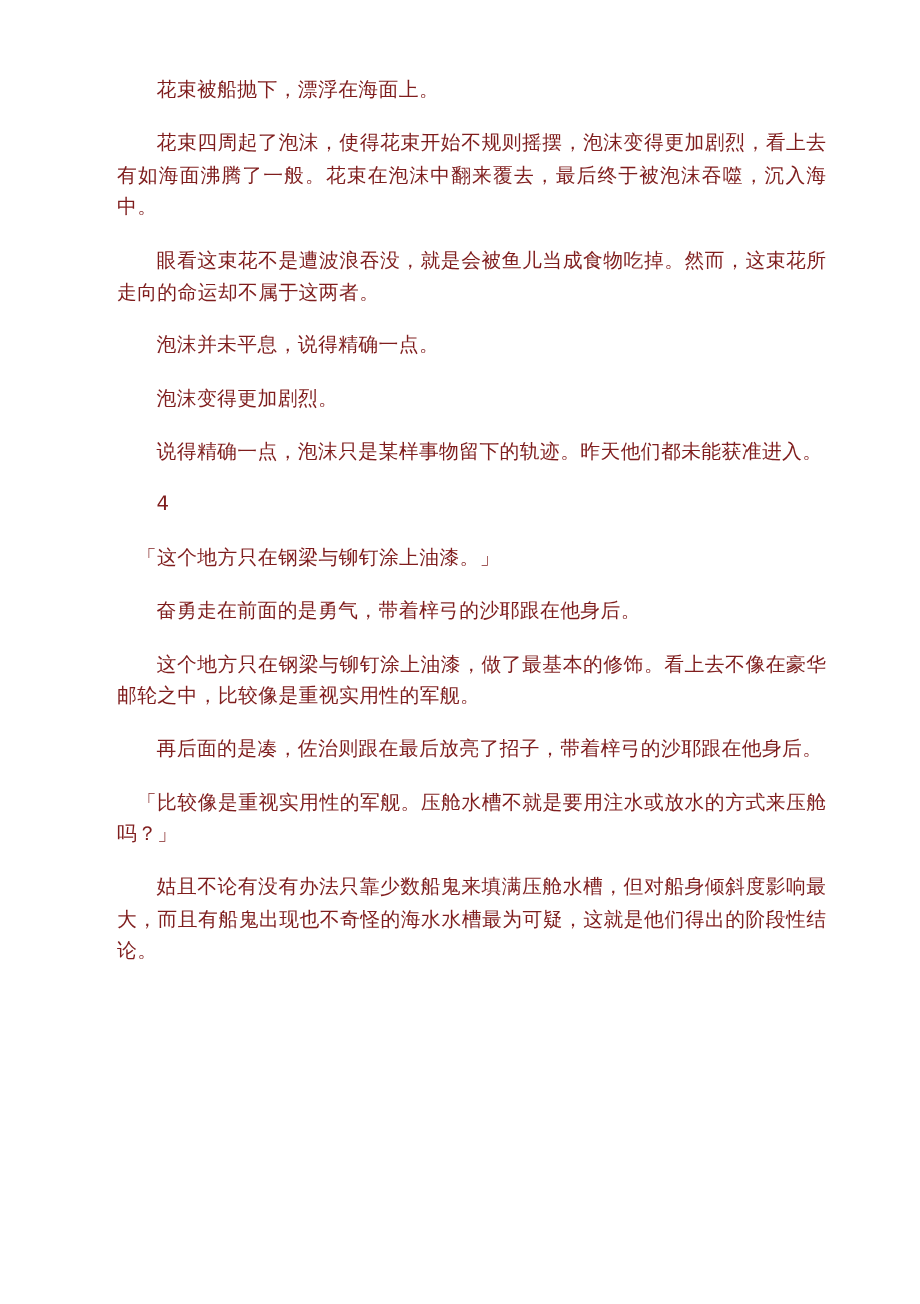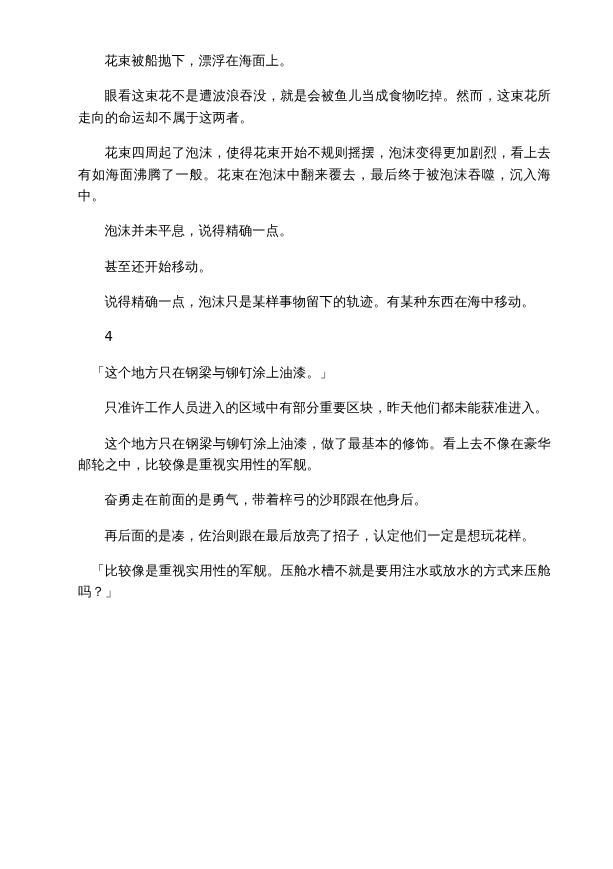--- a/index.html
+++ b/index.html
@@ -25,42 +25,42 @@
   .content {
     width: 100%;
   }
   p.para {
     margin: 0 0 14px 0;
     font-size: 13.2px;
     line-height: 1.62;
     text-align: justify;
     text-indent: 2em;
     letter-spacing: 0.02em;
-    color: #000000;
+    color: #7f1d1d;
   }
   p.para.section-num {
     text-indent: 2em;
     margin-bottom: 14px;
   }
   p.para.quote {
     text-indent: 1em;
   }
 </style>
 </head>
 <body>
 
 <div class="page">
   <div class="content">
     <p class="para">花束被船抛下，漂浮在海面上。</p>
+    <p class="para">花束四周起了泡沫，使得花束开始不规则摇摆，泡沫变得更加剧烈，看上去有如海面沸腾了一般。花束在泡沫中翻来覆去，最后终于被泡沫吞噬，沉入海中。</p>
     <p class="para">眼看这束花不是遭波浪吞没，就是会被鱼儿当成食物吃掉。然而，这束花所走向的命运却不属于这两者。</p>
-    <p class="para">花束四周起了泡沫，使得花束开始不规则摇摆，泡沫变得更加剧烈，看上去有如海面沸腾了一般。花束在泡沫中翻来覆去，最后终于被泡沫吞噬，沉入海中。</p>
     <p class="para">泡沫并未平息，说得精确一点。</p>
-    <p class="para">甚至还开始移动。</p>
-    <p class="para">说得精确一点，泡沫只是某样事物留下的轨迹。有某种东西在海中移动。</p>
+    <p class="para">泡沫变得更加剧烈。</p>
+    <p class="para">说得精确一点，泡沫只是某样事物留下的轨迹。昨天他们都未能获准进入。</p>
     <p class="para section-num">4</p>
     <p class="para quote">「这个地方只在钢梁与铆钉涂上油漆。」</p>
-    <p class="para">只准许工作人员进入的区域中有部分重要区块，昨天他们都未能获准进入。</p>
+    <p class="para">奋勇走在前面的是勇气，带着梓弓的沙耶跟在他身后。</p>
     <p class="para">这个地方只在钢梁与铆钉涂上油漆，做了最基本的修饰。看上去不像在豪华邮轮之中，比较像是重视实用性的军舰。</p>
-    <p class="para">奋勇走在前面的是勇气，带着梓弓的沙耶跟在他身后。</p>
-    <p class="para">再后面的是凑，佐治则跟在最后放亮了招子，认定他们一定是想玩花样。</p>
+    <p class="para">再后面的是凑，佐治则跟在最后放亮了招子，带着梓弓的沙耶跟在他身后。</p>
     <p class="para quote">「比较像是重视实用性的军舰。压舱水槽不就是要用注水或放水的方式来压舱吗？」</p>
+    <p class="para">姑且不论有没有办法只靠少数船鬼来填满压舱水槽，但对船身倾斜度影响最大，而且有船鬼出现也不奇怪的海水水槽最为可疑，这就是他们得出的阶段性结论。</p>
   </div>
 </div>
 
 </body></html>

